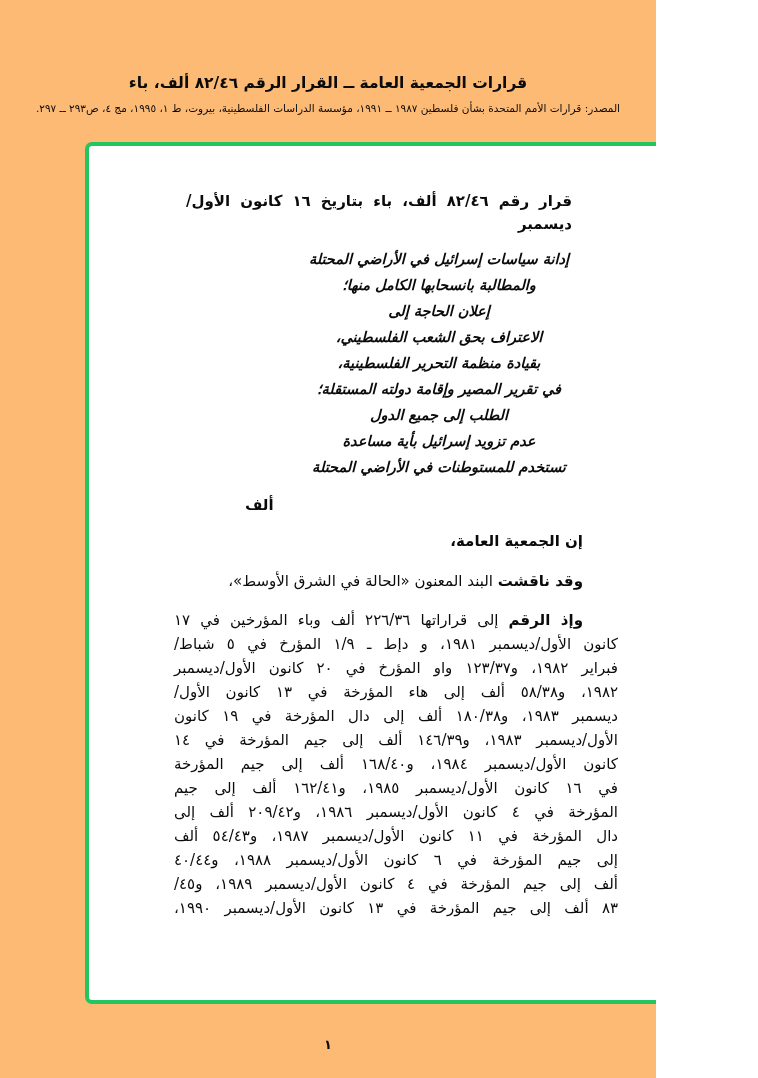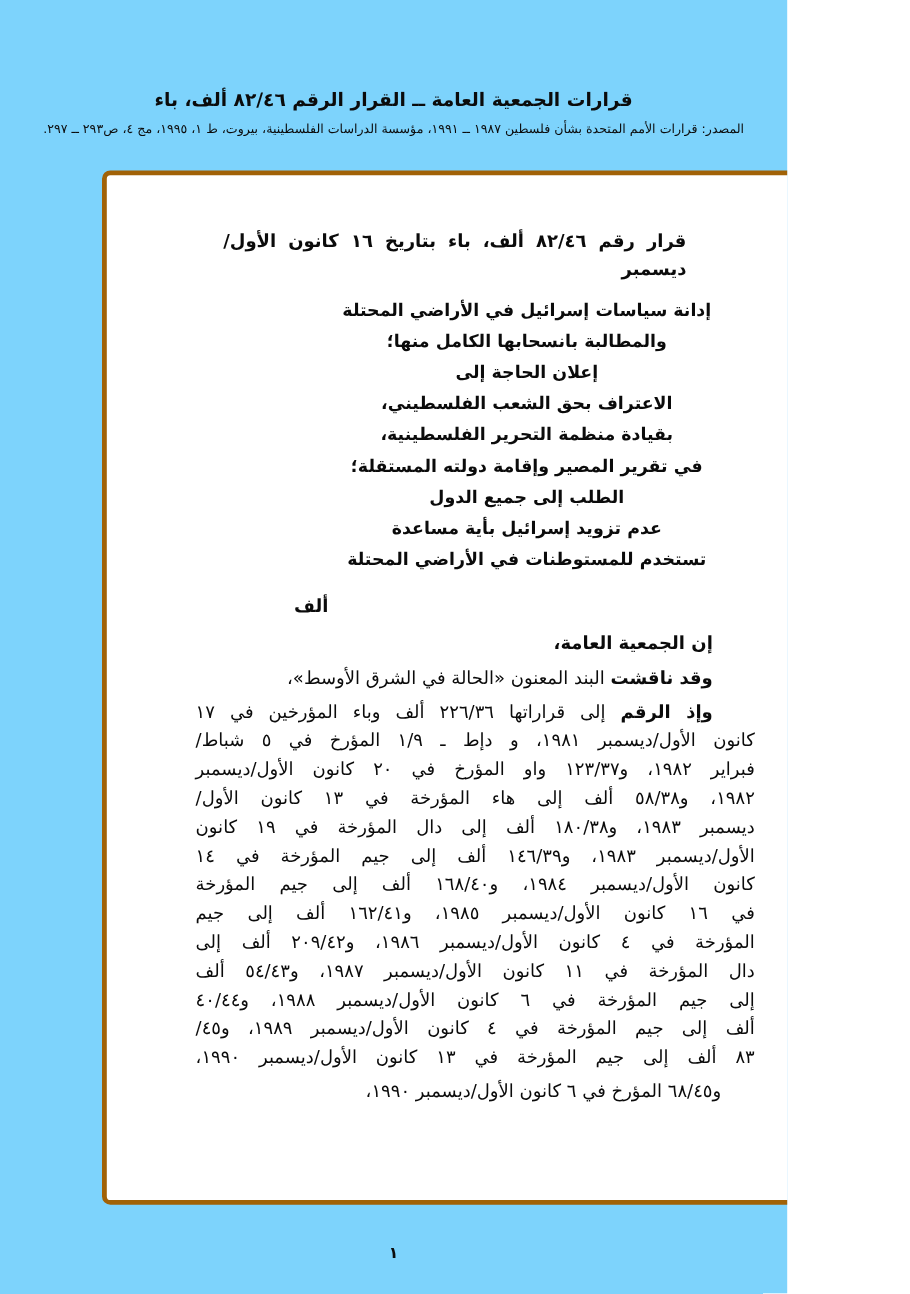--- a/index.html
+++ b/index.html
@@ -1,20 +1,20 @@
 <!DOCTYPE html>
 <html lang="ar"><head>
 <meta charset="utf-8">
 <style>
   html, body { margin: 0; padding: 0; background: #ffffff; }
   .page {
     position: relative;
     width: 656px;
     height: 1078px;
-    background: #7dd3fc;
+    background: #fdba74;
     color: #0b0b0b;
     font-family: "DejaVu Sans", sans-serif;
     overflow: hidden;
   }
   .header-title {
     position: absolute;
     top: 74px; left: 0; right: 0;
     direction: rtl;
     text-align: center;
     font-weight: bold;
@@ -29,48 +29,49 @@
     text-align: center;
     font-weight: normal;
     font-size: 10.5px;
     white-space: nowrap;
   }
   .res-box {
     position: absolute;
     left: 85px; top: 142px;
     width: 474px;
     height: 810px;
-    border: 4px solid #a16207;
+    border: 4px solid #22c55e;
     border-radius: 7px;
     padding: 44px 35px 0 70px; 
     background: #ffffff;
   }
   .res-title { direction: rtl; margin: 0 61px 0 27px; font-weight: bold; font-size: 15px; line-height: 23px; }
   .res-title .l1 { text-align: justify; text-align-last: justify; }
   .res-title .l2 { text-align: left; }
   .summary {
     direction: rtl;
     margin: 10px 86px 0 86px;
     margin-right: 0;
     text-align: center;
     font-weight: bold;
     font-size: 14.5px;
     line-height: 26px;
     white-space: pre-line;
+    font-style: italic;
   }
   .section-letter {
     direction: rtl;
     margin: 16px 0 10px 86px;
     text-align: left;
     font-weight: bold;
     font-size: 15px;
   }
   p.body {
     direction: rtl;
-    margin: 4px;
+    margin: 15px;
     font-size: 15px;
     line-height: 24.5px;
     text-align: justify;
     text-indent: 35px;
   }
   p.p3 { white-space: pre-line; text-align-last: justify; line-height: 24px; }
   p.p4 { text-indent: 28px; text-align: right; }
   .bold { font-weight: bold; }
   .page-num {
     position: absolute;
@@ -117,19 +118,18 @@
 ديسمبر ١٩٨٣، و١٨٠/٣٨ ألف إلى دال المؤرخة في ١٩ كانون
 الأول/ديسمبر ١٩٨٣، و١٤٦/٣٩ ألف إلى جيم المؤرخة في ١٤
 كانون الأول/ديسمبر ١٩٨٤، و١٦٨/٤٠ ألف إلى جيم المؤرخة
 في ١٦ كانون الأول/ديسمبر ١٩٨٥، و١٦٢/٤١ ألف إلى جيم
 المؤرخة في ٤ كانون الأول/ديسمبر ١٩٨٦، و٢٠٩/٤٢ ألف إلى
 دال المؤرخة في ١١ كانون الأول/ديسمبر ١٩٨٧، و٥٤/٤٣ ألف
 إلى جيم المؤرخة في ٦ كانون الأول/ديسمبر ١٩٨٨، و٤٠/٤٤
 ألف إلى جيم المؤرخة في ٤ كانون الأول/ديسمبر ١٩٨٩، و٤٥/
 ٨٣ ألف إلى جيم المؤرخة في ١٣ كانون الأول/ديسمبر ١٩٩٠،</span></p>
 
-    <p class="body p4">و٦٨/٤٥ المؤرخ في ٦ كانون الأول/ديسمبر ١٩٩٠،</p>
 
   </div>
 
   <div class="page-num">١</div>
 
 </div>
 
 </body></html>

